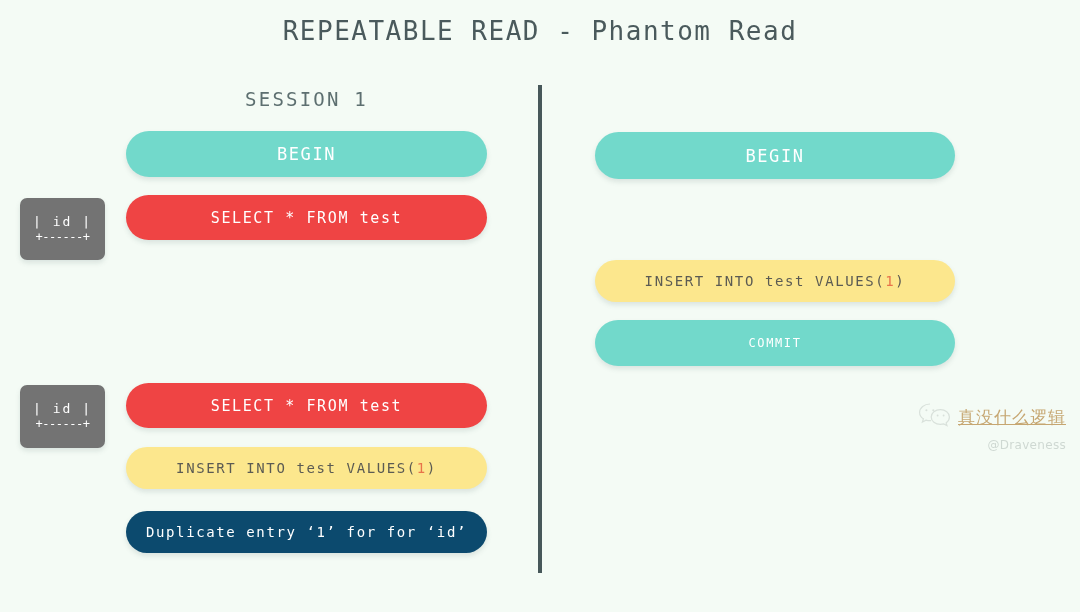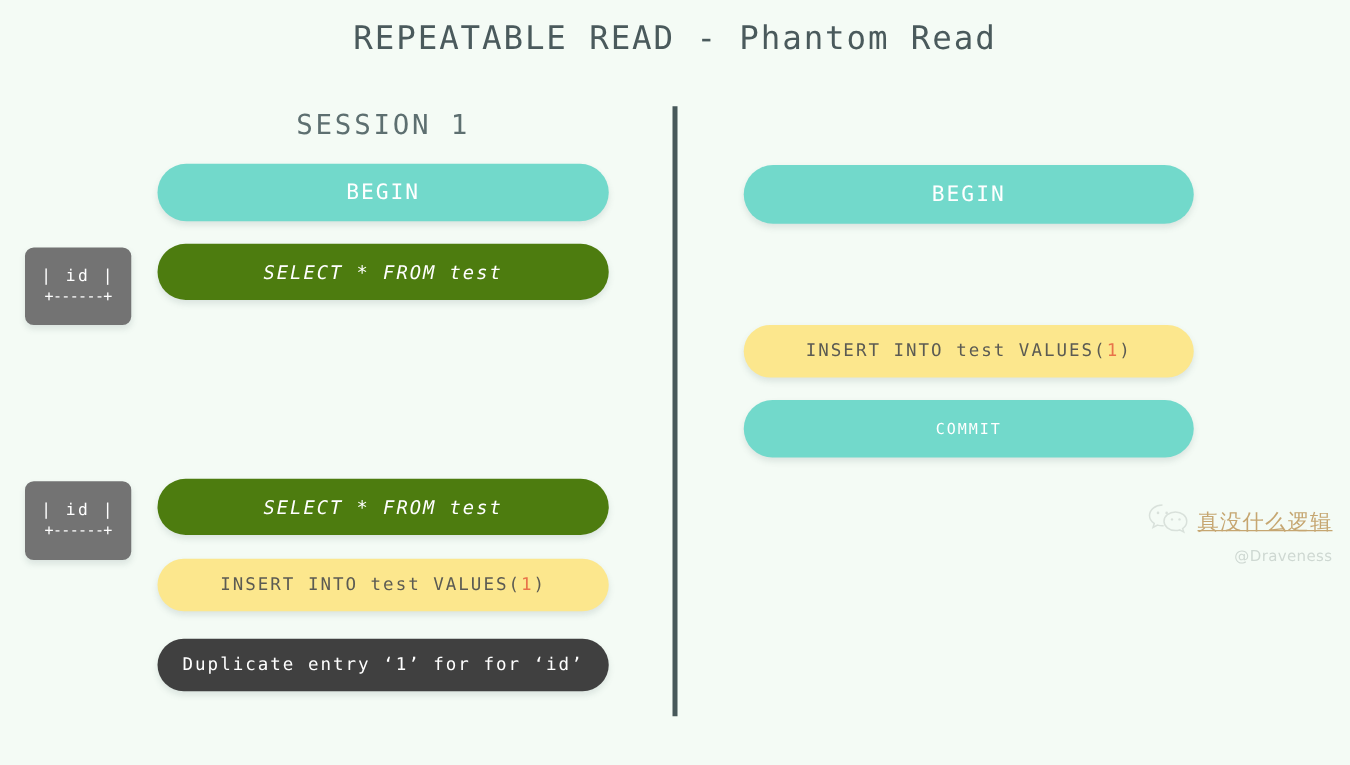--- a/index.html
+++ b/index.html
@@ -41,43 +41,43 @@
     left: 538px;
     top: 85px;
     width: 4px;
     height: 488px;
     background: #47585a;
   }
 
   
   .session-head {
     position: absolute;
-    font-size: 22px;
+    font-size: 19px;
     letter-spacing: 2.2px;
     color: #5d6f70;
   }
   .session-head.s1 { left: 126px; top: 88px; width: 361px; text-align: center; }
   .session-head.s2 { left: 595px; top: 86px; width: 361px; text-align: center; }
 
   
   .pill {
     position: absolute;
     display: flex;
     align-items: center;
     justify-content: center;
     border-radius: 26px;
     box-sizing: border-box;
     box-shadow: 0 3px 5px rgba(90,110,110,0.16);
     letter-spacing: 1.6px;
     white-space: nowrap;
   }
   .pill.mint   { background: #72d9cb; color: #ffffff; }
-  .pill.slate  { background: #4d7c0f; color: #ffffff; font-style: italic; }
+  .pill.slate  { background: #ef4444; color: #ffffff; }
   .pill.yellow { background: #fce78d; color: #5b5b53; }
-  .pill.red    { background: #404040; color: #ffffff; }
+  .pill.red    { background: #0c4a6e; color: #ffffff; }
 
   .pill .num { color: #e8734a; }
 
   
   .idbox {
     position: absolute;
     background: #737373;
     border-radius: 7px;
     box-shadow: 0 3px 5px rgba(90,110,110,0.16);
     color: #ffffff;

